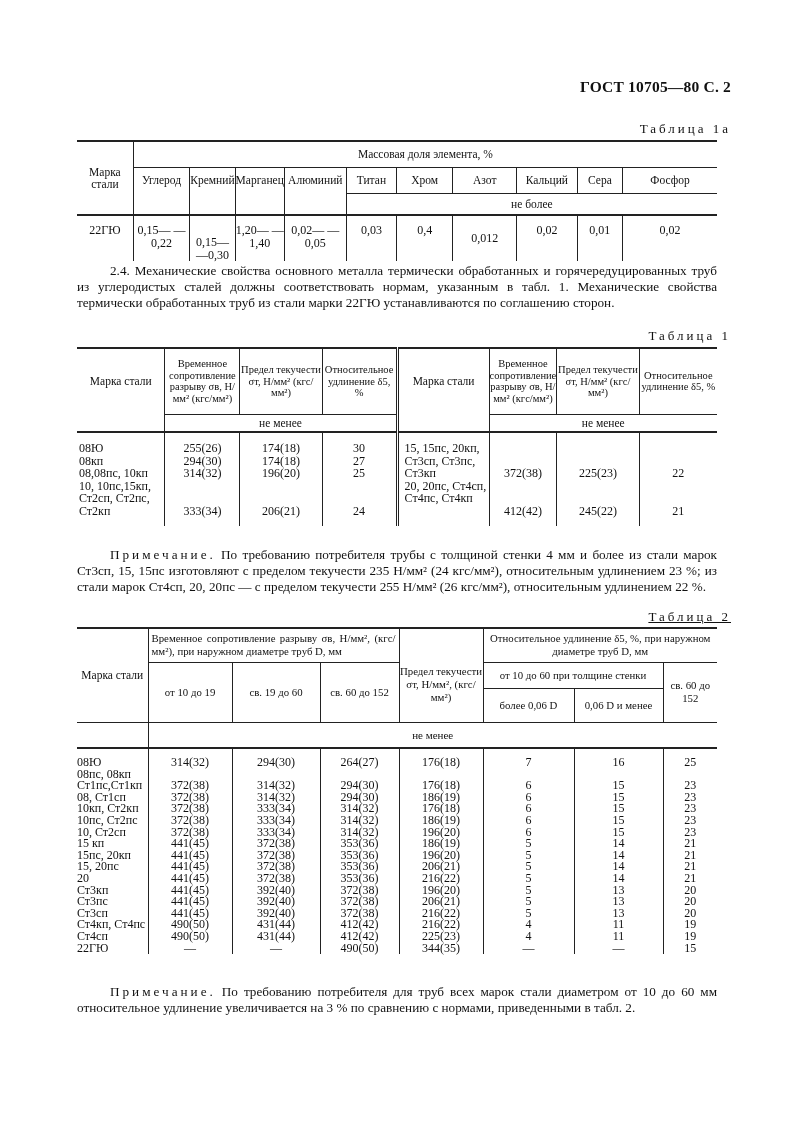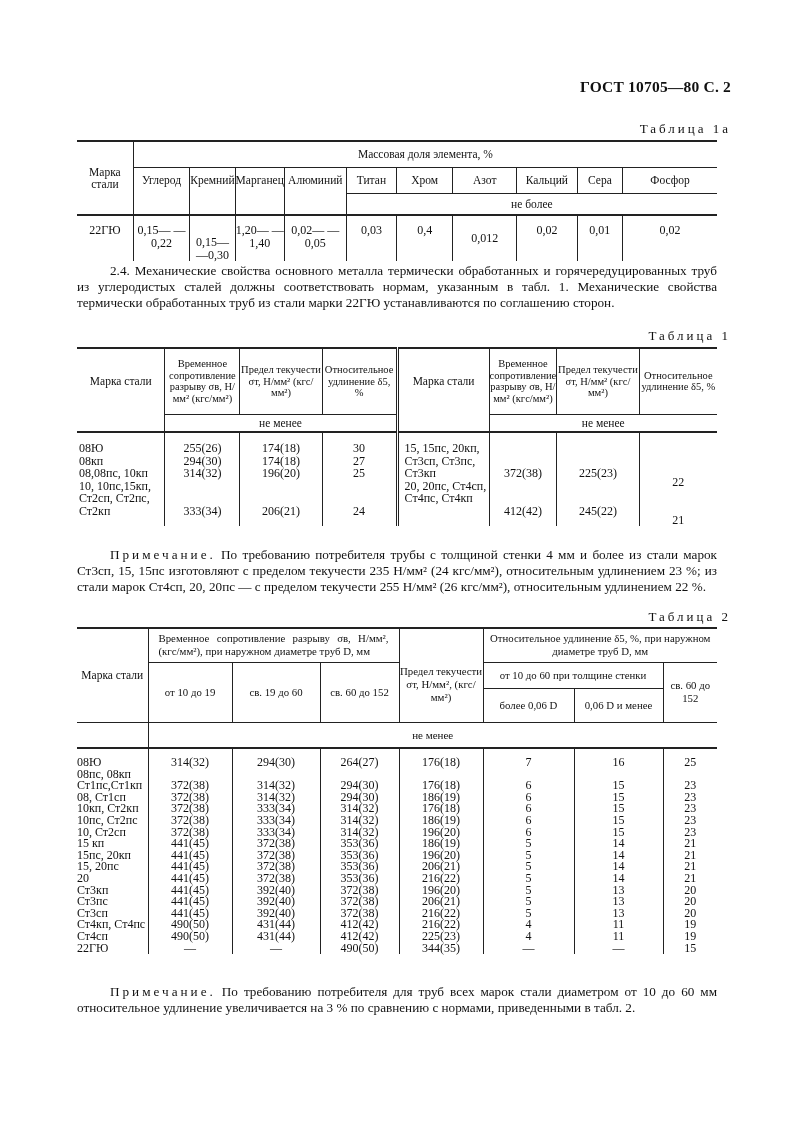--- a/index.html
+++ b/index.html
@@ -179,50 +179,50 @@
           <div>412(42)</div>
     </td>
     <td class="dc" style="padding-top:9px">
       <div>&nbsp;</div>
           <div>&nbsp;</div>
           <div>225(23)</div>
           <div>&nbsp;</div>
           <div>&nbsp;</div>
           <div>245(22)</div>
     </td>
-    <td class="dc" style="padding-top:18px">
+    <td class="dc" style="padding-top:9px">
       <div>&nbsp;</div>
           <div>&nbsp;</div>
           <div>22</div>
           <div>&nbsp;</div>
           <div>&nbsp;</div>
           <div>21</div>
     </td>
   </tr>
 </tbody>
   </table>
 
 <div class="abs para" style="top:547px;"><span class="indent"></span><span class="spaced">Примечание.</span> <span>По требованию потребителя трубы с толщиной стенки 4 мм и более из стали марок Ст3сп, 15, 15пс изготовляют с пределом текучести 235 Н/мм² (24 кгс/мм²), относительным удлинением 23 %; из стали марок Ст4сп, 20, 20пс — с пределом текучести 255 Н/мм² (26 кгс/мм²), относительным удлинением 22 %.</span></div>
 
-<div class="abs tcap" style="top:609px;">Таблица 2</div>
+<div class="abs tcap" style="top:609px;text-decoration:underline;">Таблица 2</div>
 <table class="abs" id="t2">
   <colgroup>
     <col style="width:71px">
       <col style="width:84px">
       <col style="width:88px">
       <col style="width:79px">
     <col style="width:84px">
       <col style="width:91px">
       <col style="width:89px">
       <col style="width:54px">
   </colgroup>
   <tbody>
       <tr style="height:34px">
     <td class="first top hb" rowspan="3" style="font-size:11.5px">Марка стали</td>
-    <td class="top hb" colspan="3" style="font-size:10.8px;line-height:13px;padding:0 10px;text-align:justify">Временное сопротивление разрыву σв, Н/мм², (кгс/мм²), при наружном диаметре труб D, мм</td>
+    <td class="top hb" colspan="3" style="font-size:10.8px;line-height:13px;padding:0 3px;text-align:justify">Временное сопротивление разрыву σв, Н/мм², (кгс/мм²), при наружном диаметре труб D, мм</td>
     <td class="top hb" rowspan="3" style="font-size:10.8px;line-height:13px;padding-top:18px">Предел текучести σт, Н/мм², (кгс/мм²)</td>
     <td class="top hb" colspan="3" style="font-size:10.8px;line-height:13px">Относительное удлинение δ5, %, при наружном диаметре труб D, мм</td>
   </tr>
   <tr style="height:26px">
     <td class="hb" rowspan="2" style="font-size:10.8px">от 10 до 19</td>
     <td class="hb" rowspan="2" style="font-size:10.8px">св. 19 до 60</td>
     <td class="hb" rowspan="2" style="font-size:10.8px">св. 60 до 152</td>
     <td class="hb" colspan="2" style="font-size:10.8px">от 10 до 60 при толщине стенки</td>
     <td class="hb" rowspan="2" style="font-size:10.8px;line-height:13px">св. 60 до 152</td>
   </tr>

